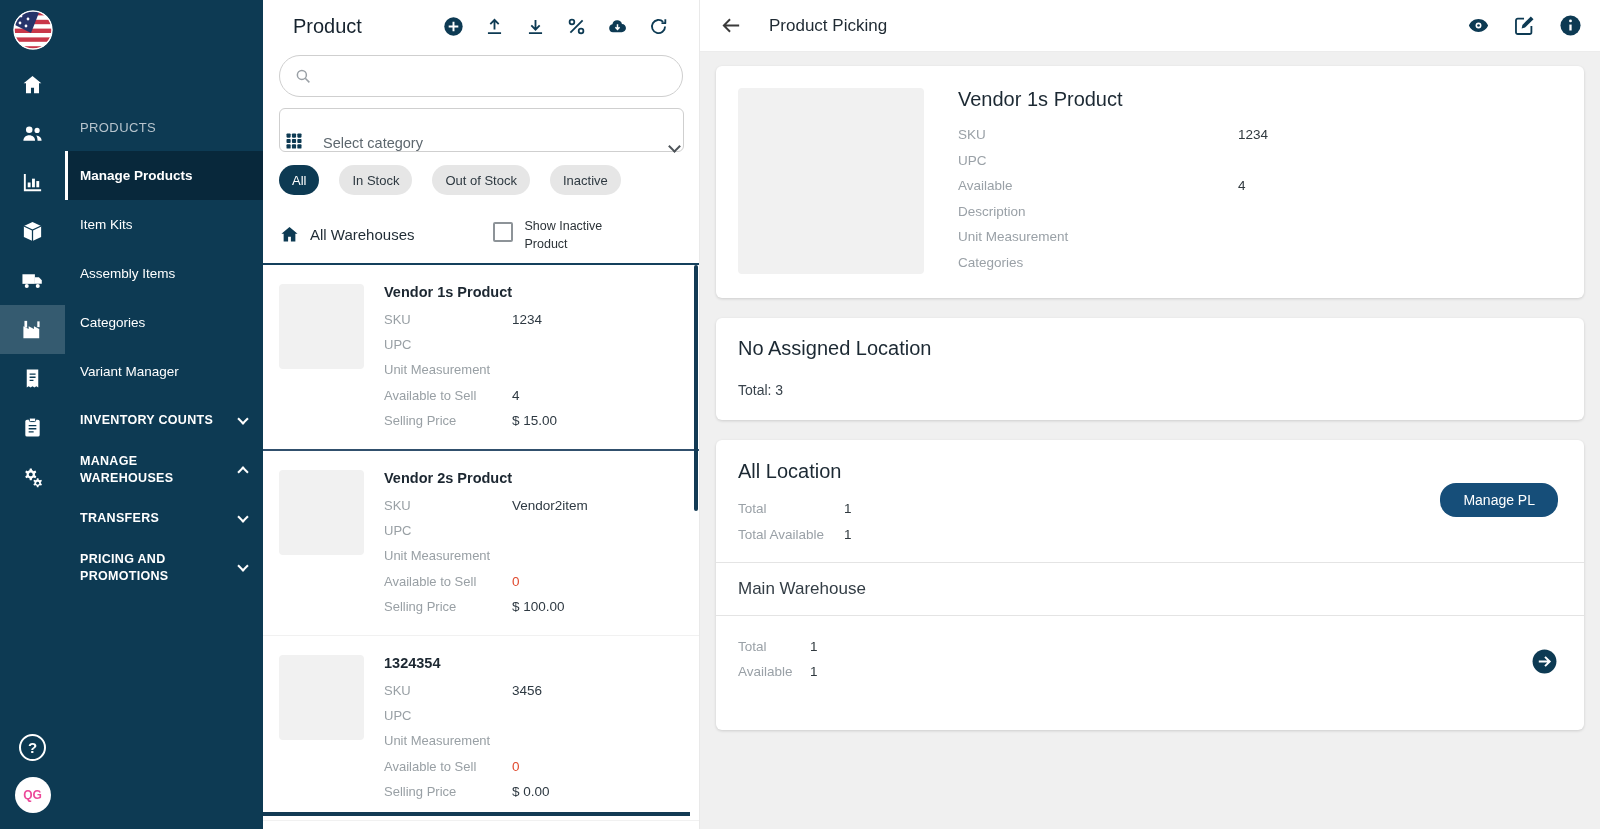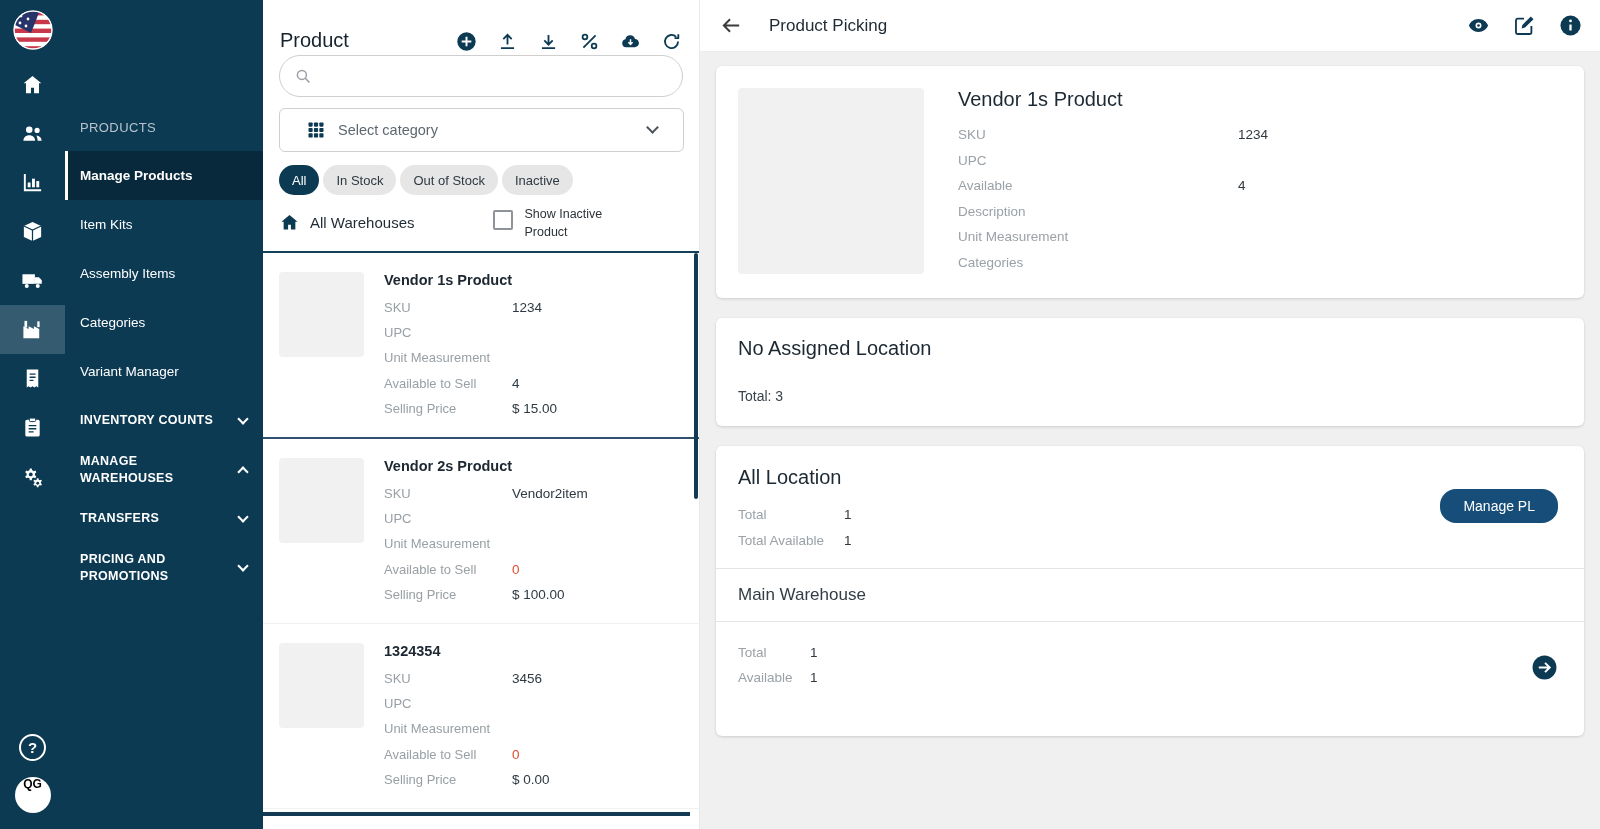--- a/index.html
+++ b/index.html
@@ -8,48 +8,48 @@
   button{font-family:inherit;cursor:pointer}
 
   
   .icon-rail{width:65px;background:#0d3a53;display:flex;flex-direction:column;align-items:center;padding:10px 0 16px;flex-shrink:0}
   .rail-logo{width:40px;height:40px;border-radius:50%;overflow:hidden;margin-bottom:10px;flex-shrink:0}
   .rail-icon{width:65px;height:49px;display:flex;align-items:center;justify-content:center;background:none;border:none}
   .rail-icon svg{width:23px;height:23px}
   .rail-icon.active{background:rgba(255,255,255,.17)}
   .rail-bottom{margin-top:auto;display:flex;flex-direction:column;align-items:center;gap:16px}
   .help-circle{width:27px;height:27px;border:2px solid #fff;border-radius:50%;color:#fff;font-size:15px;font-weight:bold;display:flex;align-items:center;justify-content:center;background:none}
-  .avatar-circle{width:36px;height:36px;background:#fff;border-radius:50%;color:#000000;font-size:12px;font-weight:bold;display:flex;align-items:flex-start;justify-content:center;border:none}
+  .avatar-circle{width:36px;height:36px;background:#fff;border-radius:50%;color:#ec4899;font-size:12px;font-weight:bold;display:flex;align-items:center;justify-content:center;border:none}
 
   
   .nav-sidebar{width:198px;background:#0d3a53;color:#fff;padding-top:103px;flex-shrink:0;overflow:hidden}
   .nav-section-label{padding:0 15px;height:48px;display:flex;align-items:center;font-size:13px;color:#b7c4cd;letter-spacing:.4px}
   .nav-item{height:49px;display:flex;align-items:center;padding:0 15px;font-size:13.5px;color:#fff}
   .nav-item.active{background:#08283b;border-left:3px solid #fff;padding-left:12px;font-weight:bold}
   .nav-group{min-height:49px;display:flex;align-items:center;justify-content:space-between;gap:8px;padding:7px 16px 7px 15px;font-size:12.5px;font-weight:bold;letter-spacing:.3px;line-height:1.35}
   .nav-sub{height:49px;display:flex;align-items:center;padding:0 15px 0 24px;font-size:13.5px}
   .chev{width:8px;height:8px;border-right:2px solid #fff;border-bottom:2px solid #fff;transform:rotate(45deg);flex-shrink:0;margin-top:-3px}
   .chev.up{transform:rotate(-135deg);margin-top:4px}
 
   
   .product-panel{width:437px;background:#fff;flex-shrink:0;position:relative;display:flex;flex-direction:column;border-right:1px solid #e9e9e9}
-  .pp-header{height:52px;display:flex;align-items:flex-end;padding:0 17px;flex-shrink:0}
+  .pp-header{height:52px;display:flex;align-items:center;padding:0 30px;flex-shrink:0}
   .pp-title{font-size:20px;color:#16232e;font-weight:500;margin-right:auto}
   .pp-icons{display:flex;gap:20px;align-items:center}
   .icon-btn{background:none;border:none;padding:0;display:flex;align-items:center}
   .pp-icons svg{width:21px;height:21px}
   .search-box{margin:3px 16px 11px;height:42px;border:1px solid #cfcfcf;border-radius:21px;display:flex;align-items:center;padding:0 14px;gap:9px;flex-shrink:0}
   .search-box svg{width:18px;height:18px;flex-shrink:0}
   .search-box input{border:none;outline:none;font-size:14.5px;color:#333;flex:1;font-family:inherit;background:transparent}
   .search-box input::placeholder{color:#9aa0a6}
-  .cat-box{margin:0 16px 13px;height:44px;border:1px solid #cfcfcf;border-radius:6px;display:flex;align-items:center;padding:0 26px;gap:12px;flex-shrink:0;background:#fff;width:405px}
+  .cat-box{margin:0 16px 13px;height:44px;border:1px solid #cfcfcf;border-radius:6px;display:flex;align-items:flex-end;padding:0 4px;gap:19px;flex-shrink:0;background:#fff;width:405px}
   .cat-box svg{width:20px;height:20px;flex-shrink:0}
   .cat-text{font-size:14.5px;color:#5d676e;flex:1;text-align:left}
   .sel-chev{width:9px;height:9px;border-right:2px solid #4c5257;border-bottom:2px solid #4c5257;transform:rotate(45deg);margin-top:-5px;flex-shrink:0}
-  .pill-row{display:flex;gap:4px;padding:0 16px;margin-bottom:7px;flex-shrink:0}
+  .pill-row{display:flex;gap:20px;padding:0 16px;margin-bottom:19px;flex-shrink:0}
   .pill{height:30px;padding:0 13px;border-radius:16px;background:#e6e6e6;color:#2e3941;font-size:13px;display:flex;align-items:center;border:none;white-space:nowrap}
   .pill.active{background:#0d3a53;color:#fff;font-weight:500}
   .wh-row{display:flex;align-items:flex-start;padding:4px 16px 10px;border-bottom:2px solid #14405c;flex-shrink:0}
   .wh-left{display:flex;align-items:center;gap:10px;background:none;border:none;margin-top:6px}
   .wh-left svg{width:21px;height:21px}
   .wh-text{font-size:15px;color:#1f2b34;font-weight:500}
   .checkbox{width:20px;height:20px;border:2px solid #8d9398;border-radius:2px;flex-shrink:0;margin:4px 12px 0 78px;background:#fff;display:inline-block;cursor:pointer}
   .cb-label{font-size:12.5px;color:#2c3338;width:92px;line-height:1.4}
 
   .plist{flex:1;overflow:hidden;position:relative}
@@ -76,21 +76,21 @@
   .dp-body{flex:1;padding:14px 16px;overflow:hidden}
   .card{background:#fff;border-radius:6px;box-shadow:0 1px 3px rgba(0,0,0,.15);margin-bottom:20px}
   .product-card{display:flex;gap:34px;padding:22px}
   .d-thumb{width:186px;height:186px;background:#f1f1f1;border-radius:4px;flex-shrink:0}
   .d-name{font-size:20px;color:#1c2933;font-weight:500;margin-bottom:11px}
   .d-row{display:flex;font-size:13.5px;line-height:25.6px}
   .d-label{width:280px;color:#9aa1a7;flex-shrink:0}
   .d-val{color:#30393f}
   .noassign{padding:19px 22px 22px}
   .na-title{font-size:20px;color:#1c2933;font-weight:500}
-  .na-total{font-size:14px;color:#39434c;margin-top:28px}
+  .na-total{font-size:14px;color:#39434c;margin-top:22px}
   .allloc{padding:0}
   .al-head{padding:20px 22px 14px;position:relative}
   .al-title{font-size:20px;color:#1c2933;font-weight:500;margin-bottom:13px}
   .al-row{display:flex;font-size:13.5px;line-height:26px}
   .al-label{width:106px;color:#9aa1a7;flex-shrink:0}
   .al-val{color:#30393f}
   .manage-btn{position:absolute;right:26px;top:43px;background:#164e79;color:#fff;border:none;border-radius:16px;padding:9px 23px;font-size:14px;font-weight:500}
   .divider{height:1px;background:#e4e4e4}
   .mw-title{padding:16px 22px;font-size:17px;color:#333d45}
   .loc-block{padding:18px 22px 46px;position:relative}

